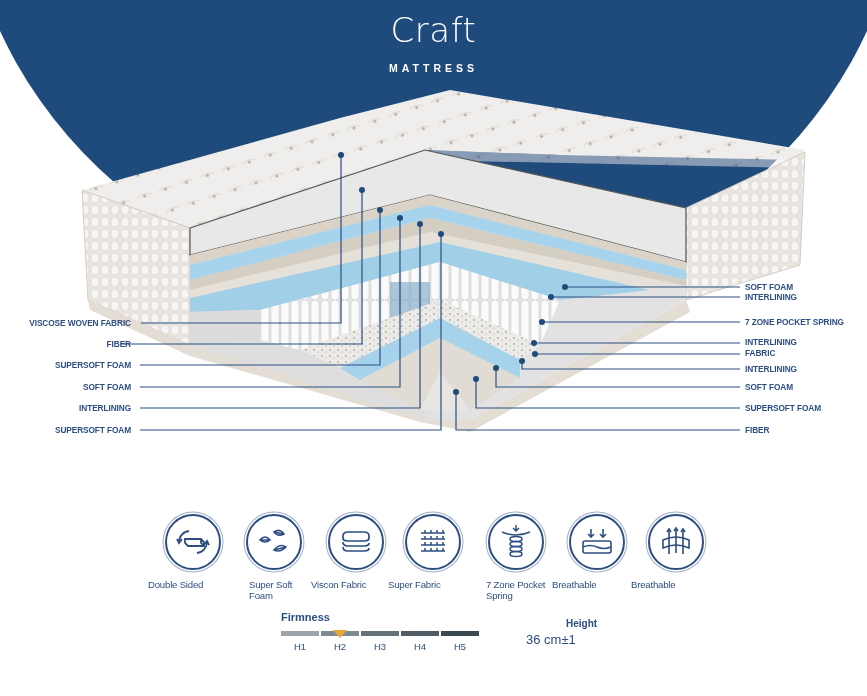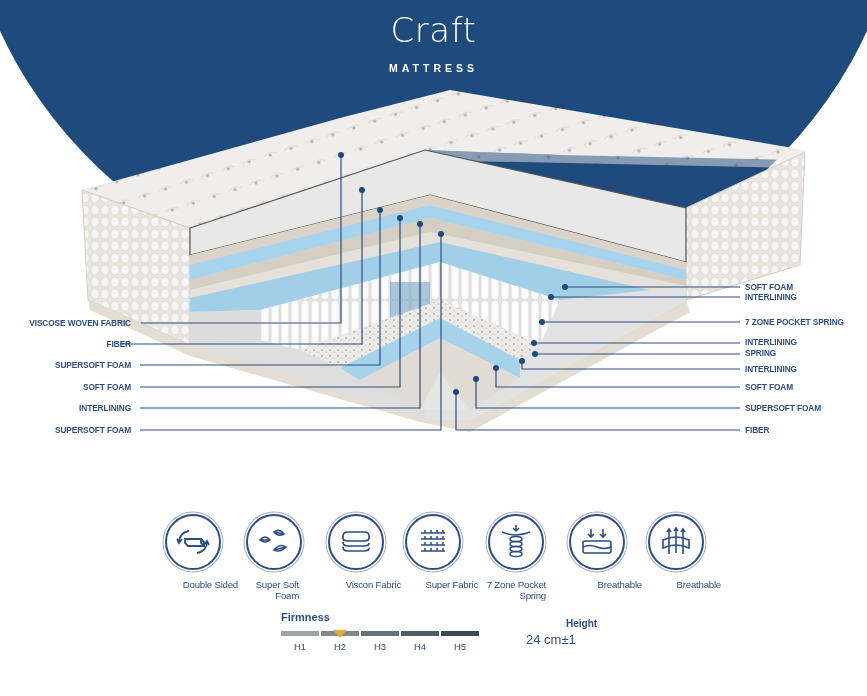--- a/index.html
+++ b/index.html
@@ -4,21 +4,21 @@
 <style>
   html,body{margin:0;padding:0;background:#ffffff;}
   body{width:867px;height:696px;position:relative;overflow:hidden;font-family:"Liberation Sans",sans-serif;}
   .bg-circle{position:absolute;left:-40px;top:-600px;width:947px;height:900px;border-radius:50%;background:#1f4a7c;}
   .brand{position:absolute;left:0;width:867px;text-align:center;color:#fff;}
   .brand-title{top:10px;font-family:"DejaVu Sans",sans-serif;font-size:34px;font-weight:300;letter-spacing:0.5px;}
   .brand-sub{top:62px;font-size:10.5px;font-weight:bold;letter-spacing:4px;}
   svg.art{position:absolute;left:0;top:0;}
   .lbl{position:absolute;font-size:8.3px;font-weight:bold;color:#2d4e82;white-space:nowrap;letter-spacing:-0.1px;line-height:10px;}
   .lbl.left{text-align:right;}
-  .feature{position:absolute;top:514px;width:90px;text-align:right;}
+  .feature{position:absolute;top:514px;width:90px;text-align:left;}
   .feature .ring{width:56px;height:56px;margin:0 auto;border-radius:50%;border:2px solid #2d4e82;box-sizing:border-box;display:flex;align-items:center;justify-content:center;background:#fff;box-shadow:0 0 0 1.5px #fff,0 0 0 2.5px #9fb0c8;}
   .feature .flabel{margin-top:9px;font-size:9.6px;color:#2d4e82;line-height:11px;letter-spacing:-0.2px;}
   .firm-title{position:absolute;left:281px;top:611px;font-size:11px;font-weight:bold;color:#2d4e82;}
   .firm-bar{position:absolute;top:631px;width:38px;height:5px;}
   .firm-lbl{position:absolute;top:641px;width:38px;text-align:center;font-size:9.5px;color:#2d4e82;}
   .firm-marker{position:absolute;left:333px;top:630px;width:0;height:0;border-left:7px solid transparent;border-right:7px solid transparent;border-top:8px solid #e8a93a;}
   .height-title{position:absolute;left:526px;top:618px;font-size:10px;font-weight:bold;color:#2d4e82;padding-left:40px;}
   .height-val{position:absolute;left:526px;top:632px;font-size:13px;color:#2d4e82;}
 </style>
 </head>
@@ -131,21 +131,21 @@
 <div class="lbl left" style="right:736px;top:339px;">FIBER</div>
 <div class="lbl left" style="right:736px;top:360px;">SUPERSOFT FOAM</div>
 <div class="lbl left" style="right:736px;top:382px;">SOFT FOAM</div>
 <div class="lbl left" style="right:736px;top:403px;">INTERLINING</div>
 <div class="lbl left" style="right:736px;top:425px;">SUPERSOFT FOAM</div>
 
 <div class="lbl" style="left:745px;top:282px;">SOFT FOAM</div>
 <div class="lbl" style="left:745px;top:292px;">INTERLINING</div>
 <div class="lbl" style="left:745px;top:317px;">7 ZONE POCKET SPRING</div>
 <div class="lbl" style="left:745px;top:337px;">INTERLINING</div>
-<div class="lbl" style="left:745px;top:348px;">SPRING</div>
+<div class="lbl" style="left:745px;top:348px;">FABRIC</div>
 <div class="lbl" style="left:745px;top:364px;">INTERLINING</div>
 <div class="lbl" style="left:745px;top:382px;">SOFT FOAM</div>
 <div class="lbl" style="left:745px;top:403px;">SUPERSOFT FOAM</div>
 <div class="lbl" style="left:745px;top:425px;">FIBER</div>
 
 <div class="feature" style="left:148px;">
   <div class="ring">
     <svg width="36" height="30" viewBox="0 0 36 30" fill="none" stroke="#2d4e82" stroke-width="1.8">
       <path d="M10 12 L26 12 L29 15 L29 19 L13 19 L10 16 Z M10 12 L10 16 M26 12 L26 16 L29 19"></path>
       <path d="M14 4 A11 11 0 0 0 4 15"></path>
@@ -227,13 +227,13 @@
 <div class="firm-bar" style="left:401px;background:#4f5c66;"></div>
 <div class="firm-bar" style="left:441px;background:#3b4953;"></div>
 <div class="firm-marker"></div>
 <div class="firm-lbl" style="left:281px;">H1</div>
 <div class="firm-lbl" style="left:321px;">H2</div>
 <div class="firm-lbl" style="left:361px;">H3</div>
 <div class="firm-lbl" style="left:401px;">H4</div>
 <div class="firm-lbl" style="left:441px;">H5</div>
 
 <div class="height-title">Height</div>
-<div class="height-val">24 cm±1</div>
+<div class="height-val">36 cm±1</div>
 
 </body></html>

